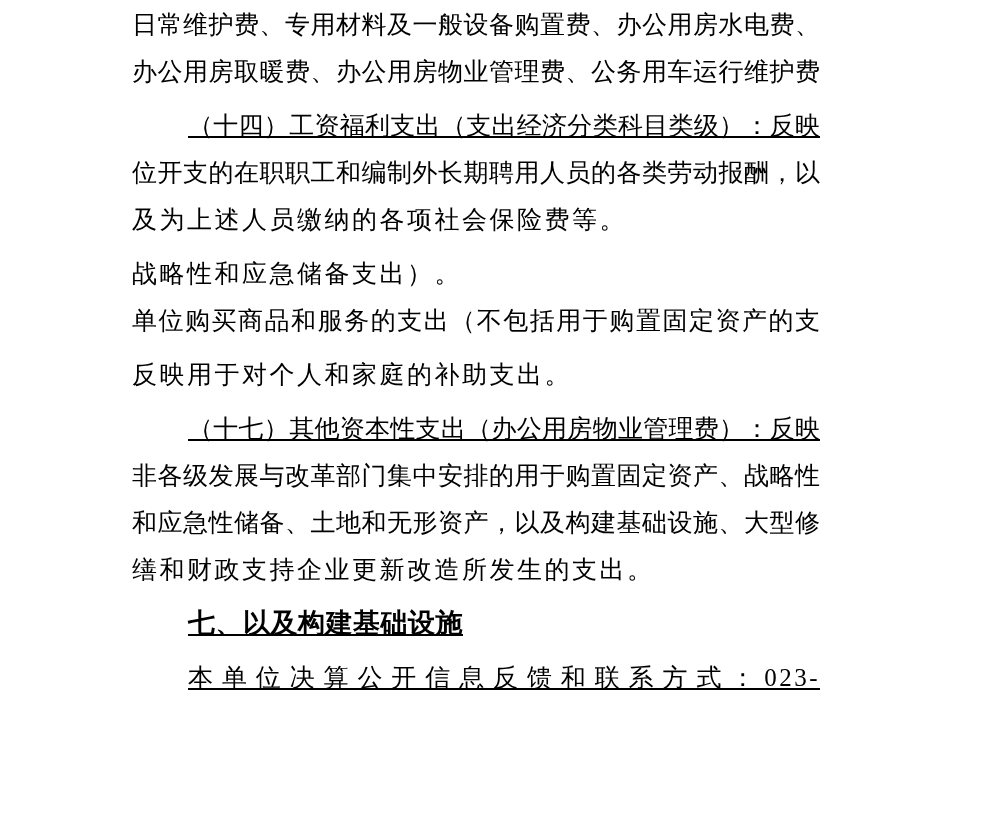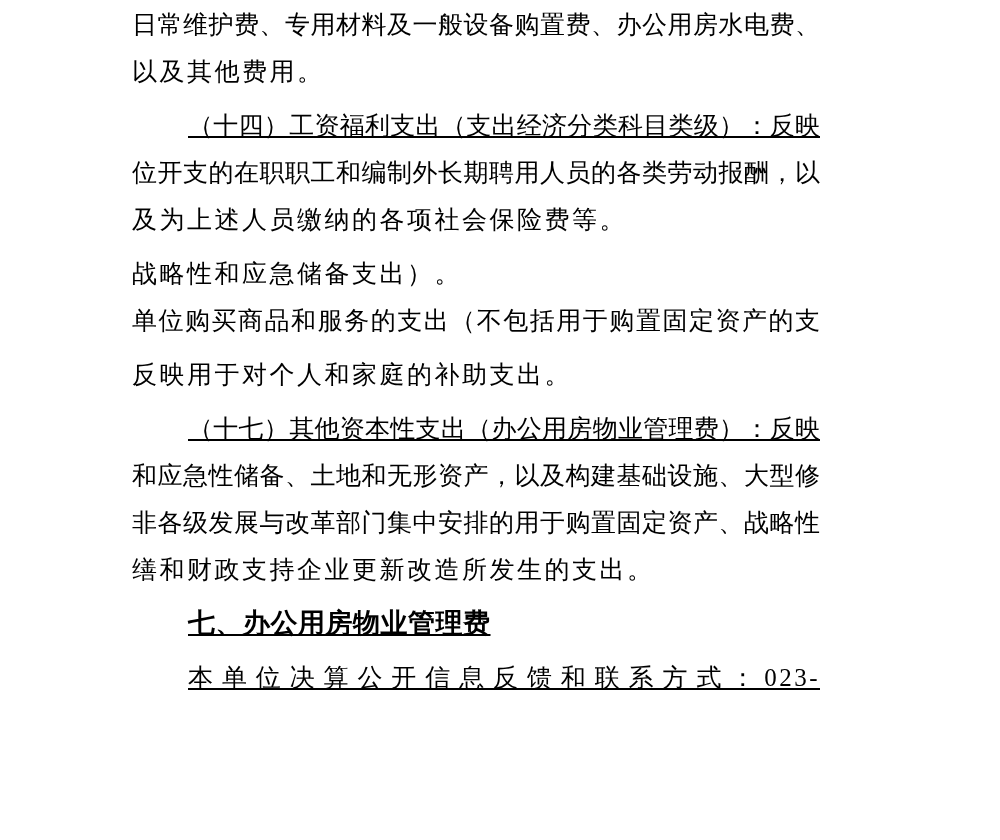--- a/index.html
+++ b/index.html
@@ -40,40 +40,40 @@
     letter-spacing: 0.5px;
   }
 </style>
 </head>
 <body>
 
 <div class="page">
   <div>
       <div class="para">
         <div class="line">日常维护费、专用材料及一般设备购置费、办公用房水电费、</div>
-        <div class="line end">以及其他费用。</div>
+        <div class="line">办公用房取暖费、办公用房物业管理费、公务用车运行维护费</div>
       </div>
       <div class="para">
         <div class="line indent">（十四）工资福利支出（支出经济分类科目类级）：反映单</div>
         <div class="line">位开支的在职职工和编制外长期聘用人员的各类劳动报酬，以</div>
         <div class="line end">及为上述人员缴纳的各项社会保险费等。</div>
       </div>
       <div class="para">
         <div class="line end">战略性和应急储备支出）。</div>
         <div class="line">单位购买商品和服务的支出（不包括用于购置固定资产的支出、</div>
       </div>
       <div class="para">
         <div class="line end">反映用于对个人和家庭的补助支出。</div>
       </div>
       <div class="para">
         <div class="line indent">（十七）其他资本性支出（办公用房物业管理费）：反映</div>
+        <div class="line">非各级发展与改革部门集中安排的用于购置固定资产、战略性</div>
         <div class="line">和应急性储备、土地和无形资产，以及构建基础设施、大型修</div>
-        <div class="line">非各级发展与改革部门集中安排的用于购置固定资产、战略性</div>
         <div class="line end">缮和财政支持企业更新改造所发生的支出。</div>
       </div>
       <div class="para heading">
-        <div class="line end indent">七、办公用房物业管理费</div>
+        <div class="line end indent">七、以及构建基础设施</div>
       </div>
       <div class="para">
         <div class="line end indent">本单位决算公开信息反馈和联系方式：023-66459781</div>
       </div>
     </div>
 </div>
 
 </body></html>

